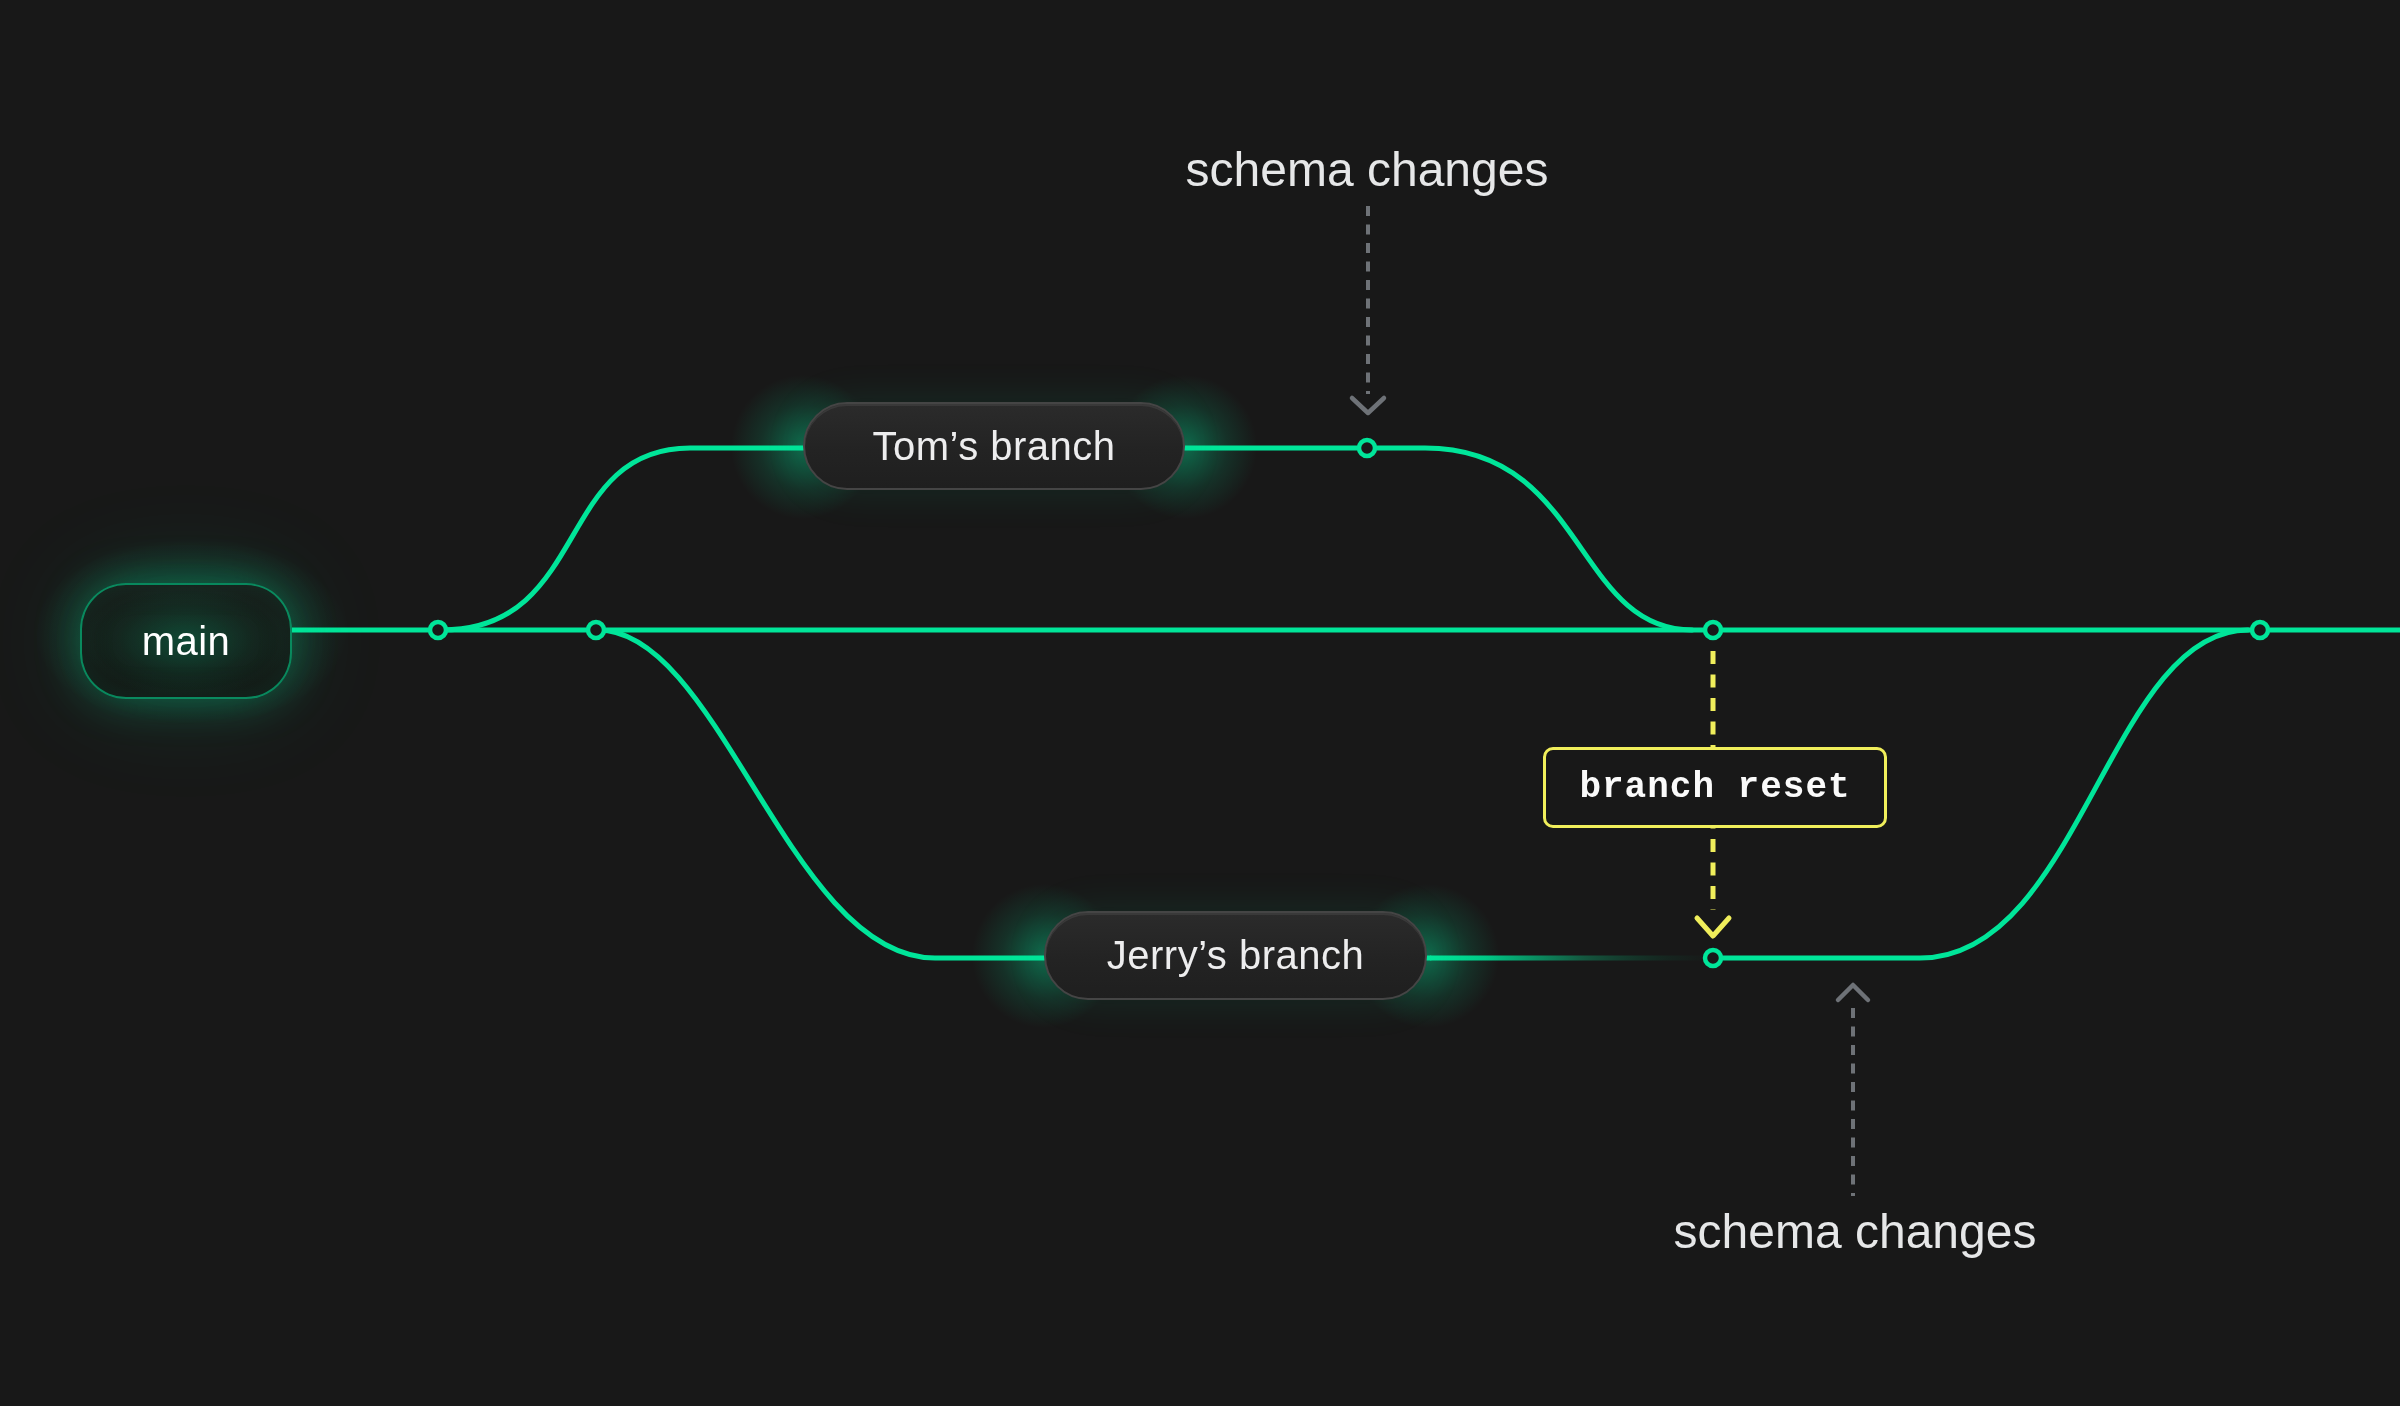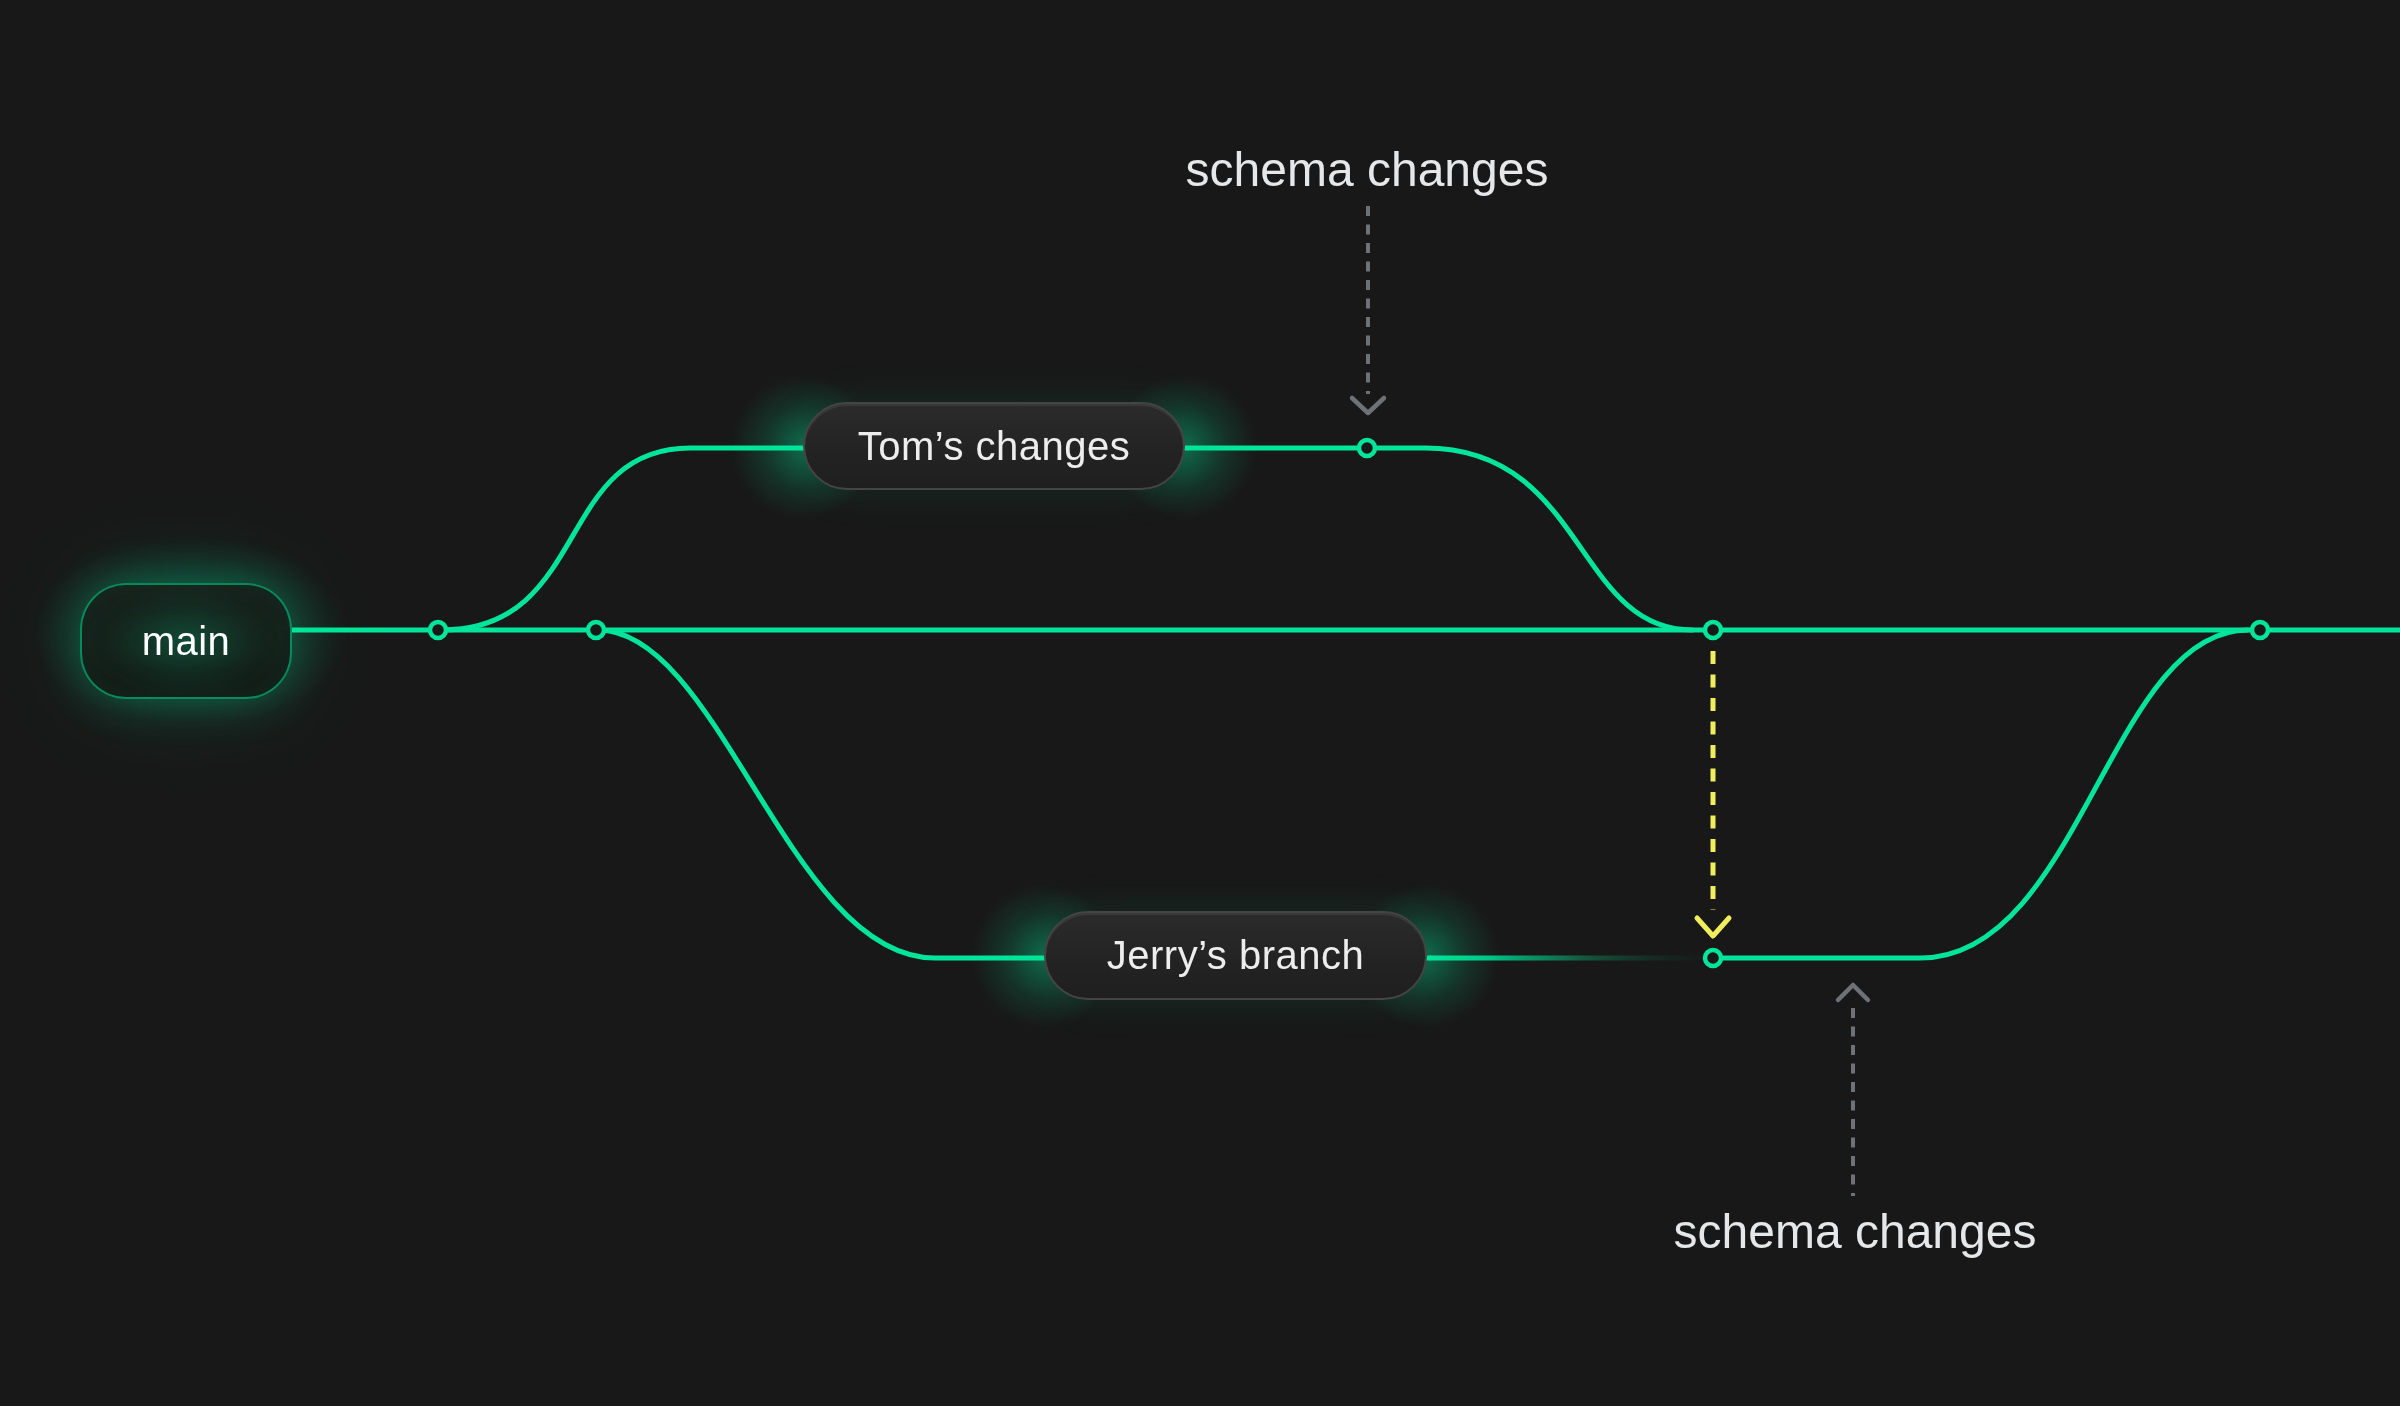--- a/index.html
+++ b/index.html
@@ -149,23 +149,26 @@
   <div class="glow-main"></div>
   <div class="glow-spot" style="left:803px;  top:447px;"></div>
   <div class="glow-spot" style="left:1185px; top:447px;"></div>
   <div class="glow-spot" style="left:1044px; top:956px;"></div>
   <div class="glow-spot" style="left:1427px; top:956px;"></div>
 
   <div class="pill pill-main">
     <span>main</span>
   </div>
   <div class="pill pill-tom">
-    <span>Tom’s changes</span>
+    <span>Tom’s branch</span>
   </div>
   <div class="pill pill-jerry">
     <span>Jerry’s branch</span>
   </div>
 
+  <div class="reset-box">
+    <span>branch reset</span>
+  </div>
 
   <div class="annotation-label label-schema-top">schema changes</div>
   <div class="annotation-label label-schema-bottom">schema changes</div>
 
 </div>
 
 </body></html>

